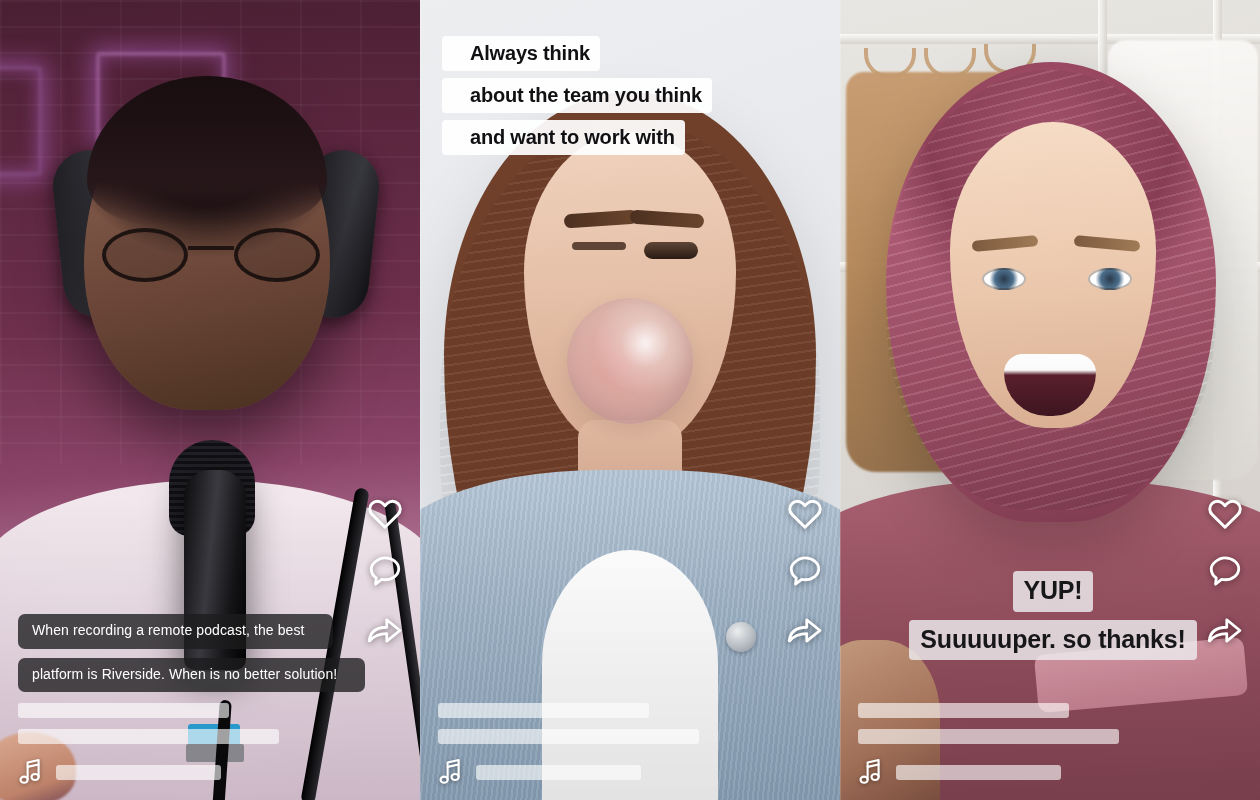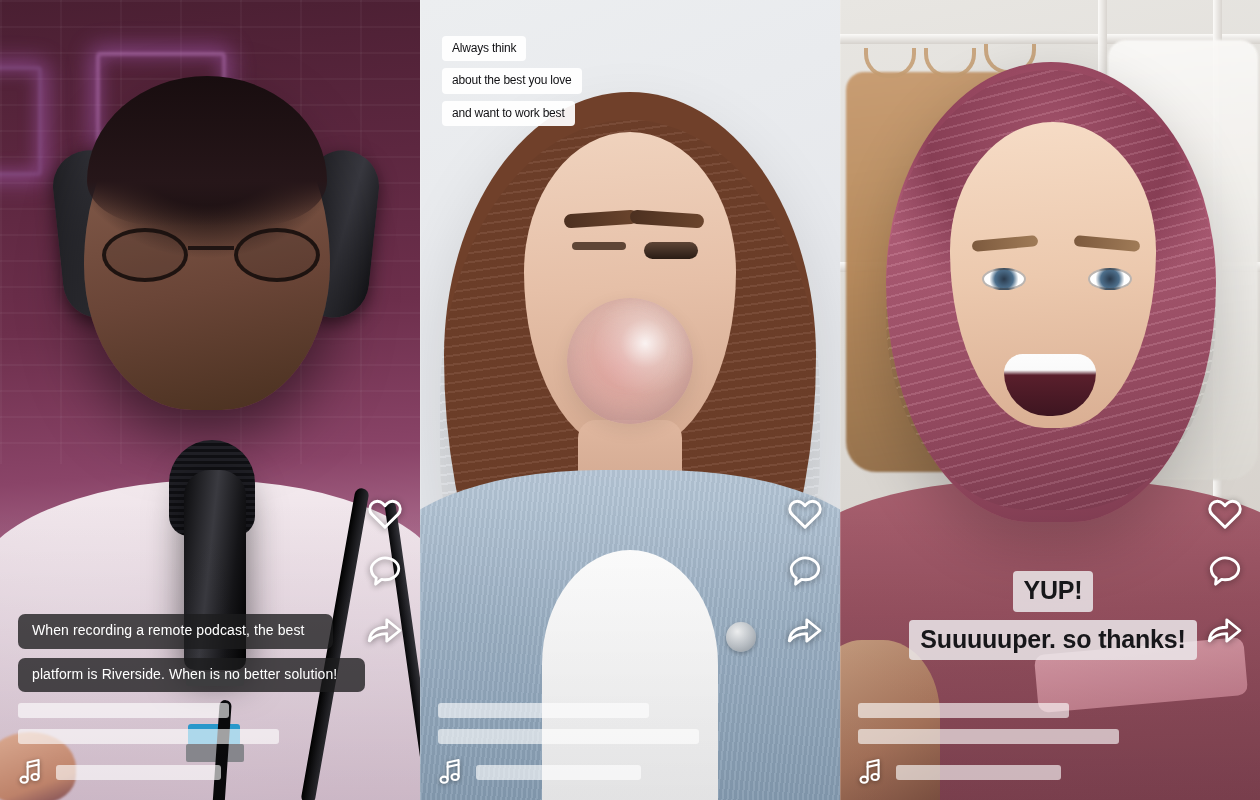--- a/index.html
+++ b/index.html
@@ -368,24 +368,24 @@
 
   
   .cap-light {
     left: 22px; right: 14px; top: 36px;
     gap: 7px;
   }
   .cap-light .cap-line {
     display: inline-block;
     background: rgba(255,255,255,0.93);
     color: #111114;
-    font-size: 12px;
-    font-weight: 400;
+    font-size: 20px;
+    font-weight: 700;
     line-height: 1.2;
-    padding: 5px 10px 6px 10px;
+    padding: 5px 10px 6px 28px;
     border-radius: 4px;
     letter-spacing: -.2px;
     white-space: nowrap;
   }
 
   
   .cap-chip {
     left: 22px; right: 16px; bottom: 140px;
     gap: 8px;
     align-items: center;
@@ -551,22 +551,22 @@
       <div class="bg-eye r"></div>
       <div class="bg-neck"></div>
       <div class="bg-jacket"></div>
       <div class="bg-shirt"></div>
       <div class="bg-button"></div>
       <div class="bg-bubble"></div>
     </div>
 
     <div class="captions cap-light">
       <span class="cap-line">Always think</span>
-      <span class="cap-line">about the best you love</span>
-      <span class="cap-line">and want to work best</span>
+      <span class="cap-line">about the team you think</span>
+      <span class="cap-line">and want to work with</span>
     </div>
 
     <div class="actions">
       <div class="action-btn">
         <span>
           <svg width="38" height="34" viewBox="0 0 24 22" fill="none" stroke="#fff" stroke-width="1.9" stroke-linejoin="round">
             <path d="M12 20.2 3.6 11.9a4.9 4.9 0 0 1 0-7 4.9 4.9 0 0 1 7 0L12 6.3l1.4-1.4a4.9 4.9 0 0 1 7 0 4.9 4.9 0 0 1 0 7z"></path>
           </svg>
         </span>
       </div>

